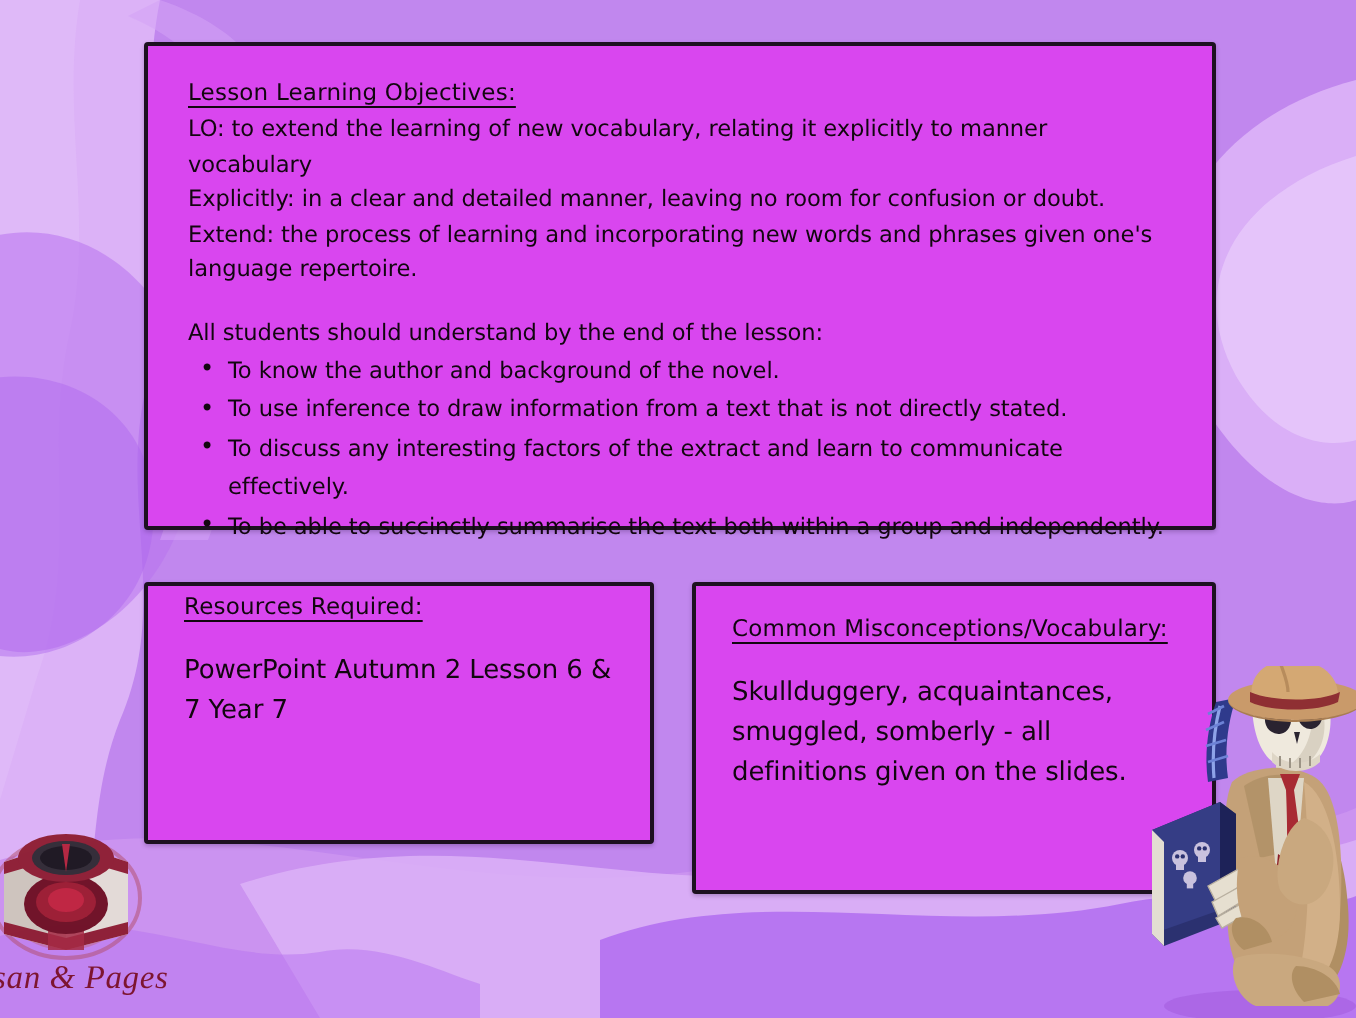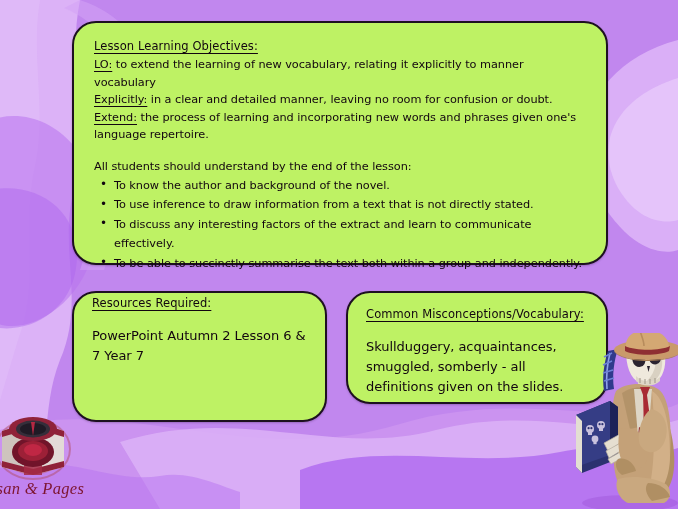--- a/index.html
+++ b/index.html
@@ -21,23 +21,23 @@
     position: absolute;
     inset: 0;
     width: 678px;
     height: 509px;
     z-index: 0;
   }
 
   
   .card {
     position: absolute;
-    background: #bef264;
+    background: #d946ef;
     border: 2.5px solid #1d1020;
-    border-radius: 24px;
+    border-radius: 2px;
     z-index: 3;
     box-shadow: 0 1px 2px rgba(40,10,60,0.25);
   }
 
   #objectives-card {
     left: 72px;
     top: 21px;
     width: 536px;
     height: 244px;
     padding: 16px 20px 10px 20px;
@@ -48,21 +48,21 @@
     top: 291px;
     width: 255px;
     height: 131px;
     padding: 3px 18px;
   }
 
   #misconceptions-card {
     left: 346px;
     top: 291px;
     width: 262px;
-    height: 113px;
+    height: 156px;
     padding: 14px 18px;
   }
 
   
   .card, .card * {
     color: #12060f;
     font-family: "DejaVu Sans", sans-serif;
   }
 
   .heading {
@@ -73,21 +73,20 @@
     margin-bottom: 3px;
   }
 
   .body-line {
     font-size: 11.3px;
     line-height: 17.6px;
     letter-spacing: -0.05px;
   }
 
   .lead {
-    text-decoration: underline;
     text-underline-offset: 2.5px;
   }
 
   .spacer-line { height: 14px; }
 
   ul.objective-list {
     list-style: none;
     margin: 0;
     padding: 0;
   }

